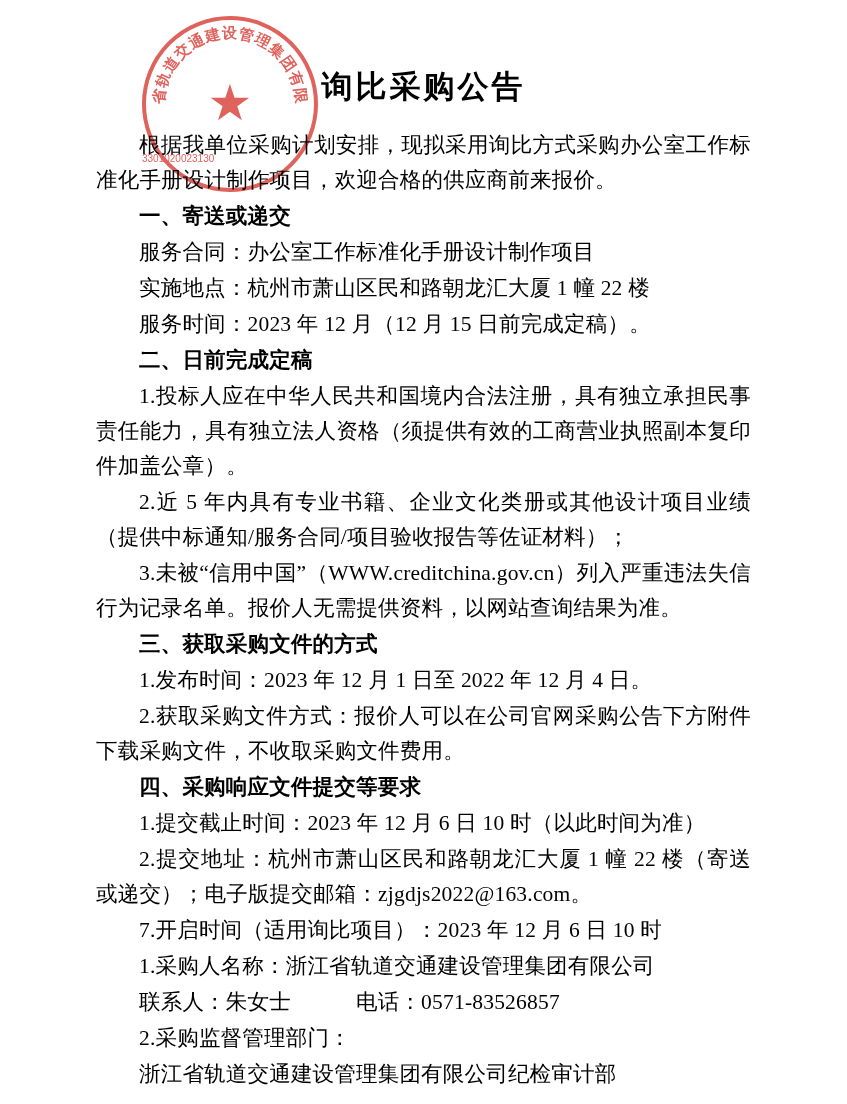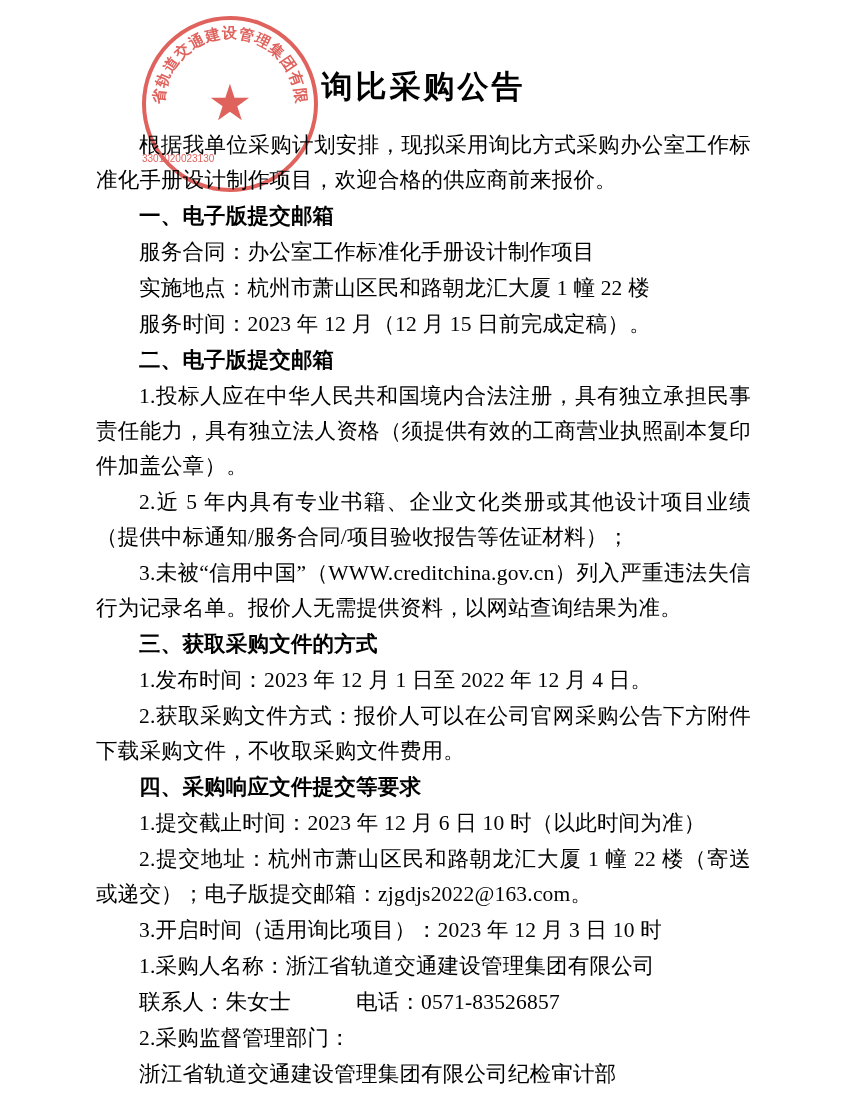--- a/index.html
+++ b/index.html
@@ -120,38 +120,38 @@
     <div class="star">★</div>
     <div class="code">3301020023130</div>
   </div>
 
   <div class="doc">
 
     <div class="title">询比采购公告</div>
 
     <p class="indent">根据我单位采购计划安排，现拟采用询比方式采购办公室工作标准化手册设计制作项目，欢迎合格的供应商前来报价。</p>
 
-    <p class="heading">一、电子版提交邮箱</p>
+    <p class="heading">一、寄送或递交</p>
     <p class="flat">服务合同：办公室工作标准化手册设计制作项目</p>
     <p class="flat">实施地点：杭州市萧山区民和路朝龙汇大厦 1 幢 22 楼</p>
     <p class="flat">服务时间：2023 年 12 月（12 月 15 日前完成定稿）。</p>
 
-    <p class="heading">二、电子版提交邮箱</p>
+    <p class="heading">二、日前完成定稿</p>
     <p class="indent">1.投标人应在中华人民共和国境内合法注册，具有独立承担民事责任能力，具有独立法人资格（须提供有效的工商营业执照副本复印件加盖公章）。</p>
     <p class="indent">2.近 5 年内具有专业书籍、企业文化类册或其他设计项目业绩（提供中标通知/服务合同/项目验收报告等佐证材料）；</p>
     <p class="indent">3.未被“信用中国”（WWW.creditchina.gov.cn）列入严重违法失信行为记录名单。报价人无需提供资料，以网站查询结果为准。</p>
 
     <p class="heading">三、获取采购文件的方式</p>
     <p class="indent">1.发布时间：2023 年 12 月 1 日至 2022 年 12 月 4 日。</p>
     <p class="indent">2.获取采购文件方式：报价人可以在公司官网采购公告下方附件下载采购文件，不收取采购文件费用。</p>
 
     <p class="heading">四、采购响应文件提交等要求</p>
     <p class="indent">1.提交截止时间：2023 年 12 月 6 日 10 时（以此时间为准）</p>
     <p class="indent">2.提交地址：杭州市萧山区民和路朝龙汇大厦 1 幢 22 楼（寄送或递交）；电子版提交邮箱：zjgdjs2022@163.com。</p>
-    <p class="indent">3.开启时间（适用询比项目）：2023 年 12 月 3 日 10 时</p>
+    <p class="indent">7.开启时间（适用询比项目）：2023 年 12 月 6 日 10 时</p>
 
     <p class="flat">1.采购人名称：浙江省轨道交通建设管理集团有限公司</p>
     <p class="flat">联系人：朱女士　　　电话：0571-83526857</p>
     <p class="flat">2.采购监督管理部门：</p>
     <p class="flat">浙江省轨道交通建设管理集团有限公司纪检审计部</p>
 
   </div>
 </div>
 
 </body></html>

